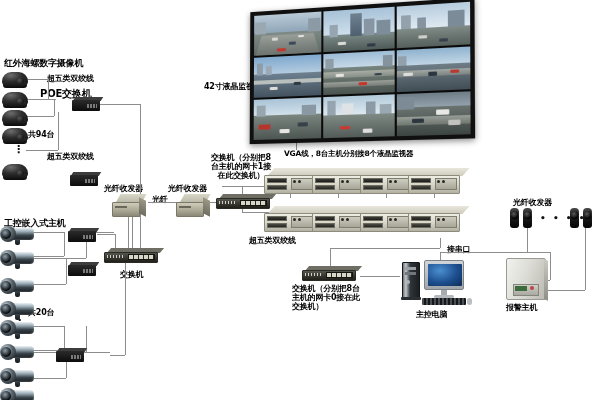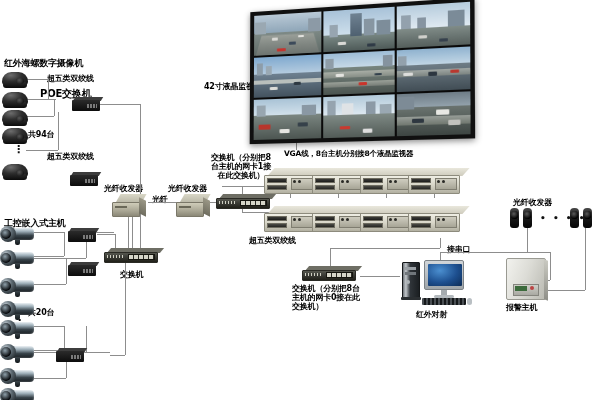--- a/index.html
+++ b/index.html
@@ -270,21 +270,21 @@
 
   <div class="lbl w" style="left:208px;top:153px;font-size:8px;width:66px;text-align:center;">交换机（分别把8台主机的网卡1接在此交换机）</div>
 
   <div class="lbl" style="left:204px;top:82px;font-size:8px;">42寸液晶监视器</div>
   <div class="lbl" style="left:284px;top:150px;font-size:7.5px;">VGA线，8台主机分别接8个液晶监视器</div>
   <div class="lbl" style="left:249px;top:236px;font-size:8px;">超五类双绞线</div>
 
   <div class="lbl w" style="left:292px;top:284px;font-size:8px;width:68px;text-align:left;">交换机（分别把8台主机的网卡0接在此交换机）</div>
 
   <div class="lbl" style="left:447px;top:245px;font-size:8px;">接串口</div>
-  <div class="lbl" style="left:416px;top:310px;font-size:8px;">红外对射</div>
+  <div class="lbl" style="left:416px;top:310px;font-size:8px;">主控电脑</div>
   <div class="lbl" style="left:513px;top:198px;font-size:8px;">光纤收发器</div>
   <div class="lbl" style="left:506px;top:303px;font-size:8px;">报警主机</div>
 
   <div class="ln lnh" style="left:26px;top:79px;width:22px;"></div>
   <div class="ln lnv" style="left:48px;top:79px;height:20px;"></div>
   <div class="ln lnh" style="left:26px;top:99px;width:22px;"></div>
   <div class="ln lnh" style="left:26px;top:116px;width:28px;"></div>
   <div class="ln lnv" style="left:54px;top:99px;height:17px;"></div>
   <div class="ln lnh" style="left:26px;top:99px;width:30px;"></div>
   <div class="ln lnh" style="left:26px;top:150px;width:32px;"></div>

